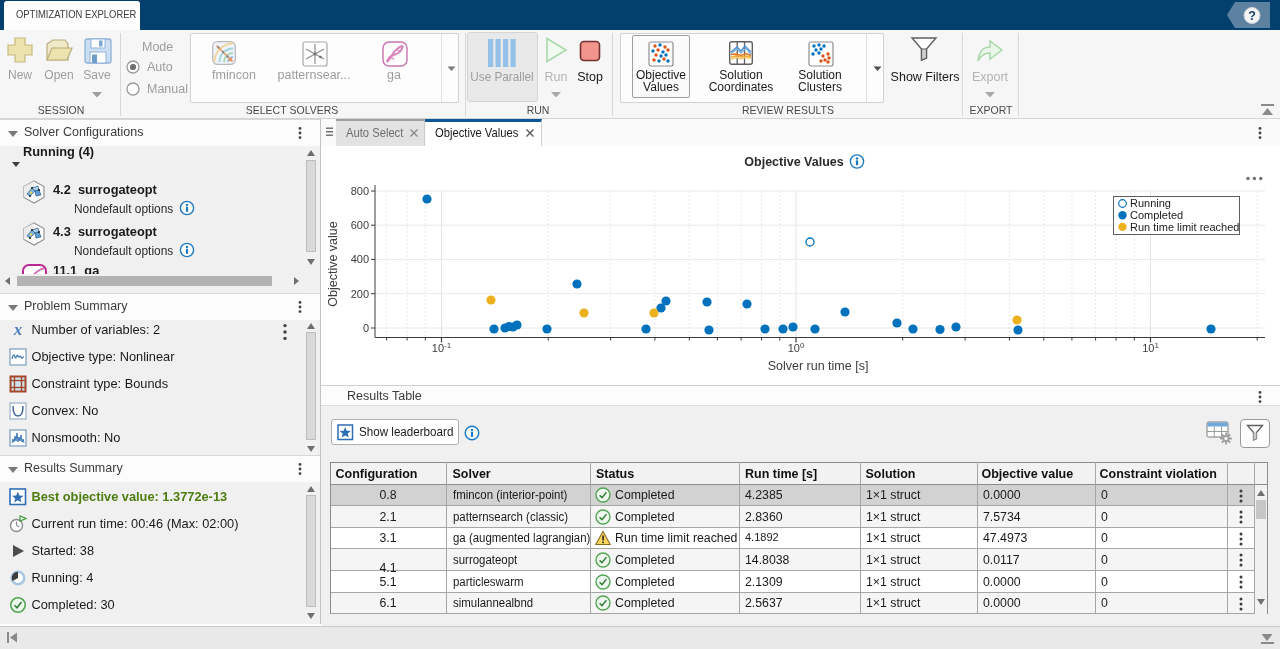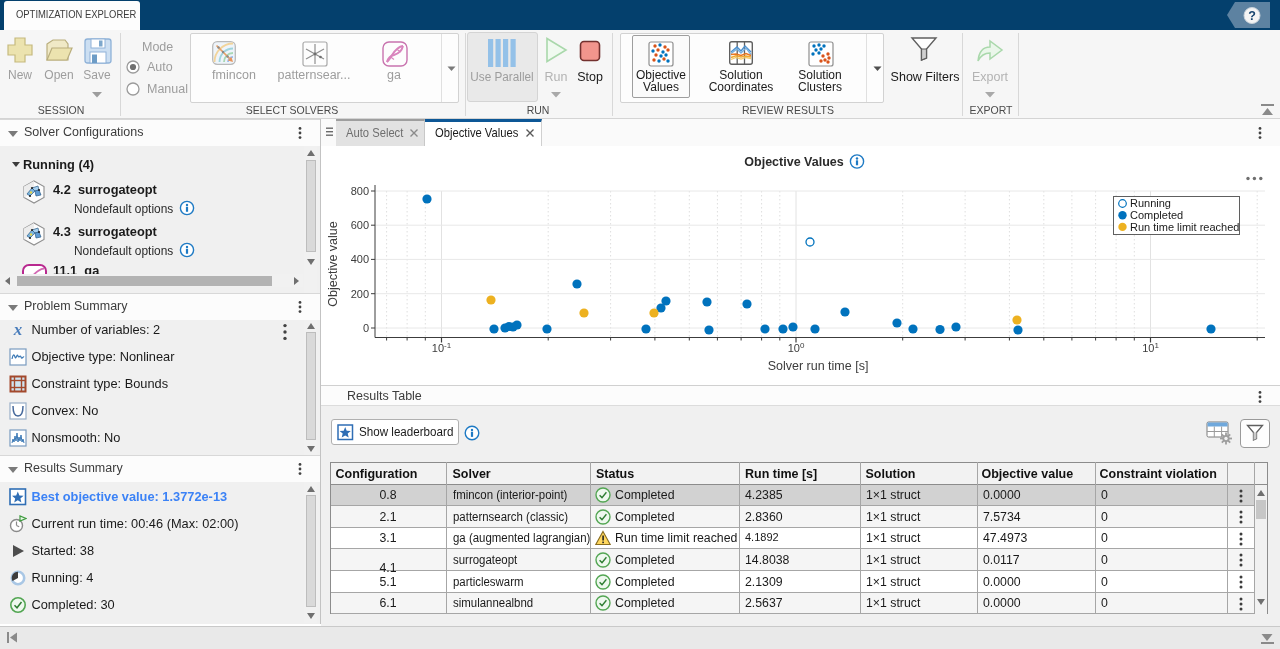--- a/index.html
+++ b/index.html
@@ -196,21 +196,21 @@
   </svg>
 <div style="position:absolute;left:24px;top:461px;font-size:12.5px;color:#3c3c3c;white-space:nowrap;">Results Summary</div>
 <svg style="position:absolute;left:292px;top:459px" width="16" height="20" viewBox="0 0 16 20">
     <circle cx="8" cy="5.4" r="1.4" fill="#424242"></circle>
     <circle cx="8" cy="10.0" r="1.4" fill="#424242"></circle>
     <circle cx="8" cy="14.6" r="1.4" fill="#424242"></circle>
   </svg>
 <svg style="position:absolute;left:10px;top:159px" width="12" height="10" viewBox="0 0 12 10">
     <path d="M2,3 L10,3 L6,8 Z" fill="#3c3c3c"></path>
   </svg>
-<div style="position:absolute;left:23px;top:157px;font-size:12.8px;color:#1a1a1a;white-space:nowrap;"><b>Running (4)</b></div>
+<div style="position:absolute;left:23px;top:144px;font-size:12.8px;color:#1a1a1a;white-space:nowrap;"><b>Running (4)</b></div>
 <svg style="position:absolute;left:22px;top:180px" width="24" height="24" viewBox="0 0 24 24">
     <polygon points="12,1 22,6.5 22,17.5 12,23 2,17.5 2,6.5" fill="#fdfdfd" stroke="#8f8f8f" stroke-width="1.1"></polygon>
     <polygon points="12,1 12,12 2,17.5 2,6.5" fill="#ececec"></polygon>
     <polygon points="5,14 10,8 13,11 8,16" fill="#7ab4e0" stroke="#2e5f8a" stroke-width="0.7"></polygon>
     <polygon points="10,8 16,6 17,10 13,11" fill="#a8d0ee" stroke="#2e5f8a" stroke-width="0.7"></polygon>
     <polygon points="13,11 17,10 19,15 14,16" fill="#5e9bd3" stroke="#2e5f8a" stroke-width="0.7"></polygon>
     <circle cx="10" cy="8" r="1.1" fill="#222"></circle>
     <circle cx="17" cy="10" r="1.1" fill="#222"></circle>
     <circle cx="8" cy="16" r="1.1" fill="#222"></circle>
     <circle cx="9" cy="12.5" r="1.2" fill="#e8d44d"></circle>
@@ -300,21 +300,21 @@
     <path d="M6,2 L10,8 L2,8 Z" fill="#6f6f6f"></path>
   </svg>
 <div style="position:absolute;left:305.5px;top:332px;width:10px;height:108px;background:#d9d9d9;border:1px solid #bdbdbd;box-sizing:border-box;"></div>
 <svg style="position:absolute;left:305px;top:444px" width="12" height="10" viewBox="0 0 12 10">
     <path d="M2,2 L10,2 L6,8 Z" fill="#6f6f6f"></path>
   </svg>
 <svg style="position:absolute;left:9px;top:488px" width="18" height="18" viewBox="0 0 18 18">
     <rect x="1" y="1" width="15.5" height="15.5" fill="#fff" stroke="#2f6eb5" stroke-width="1.6"></rect>
     <path d="M8.8,3.5 L10.4,7.4 L14.6,7.7 L11.4,10.4 L12.4,14.5 L8.8,12.2 L5.2,14.5 L6.2,10.4 L3,7.7 L7.2,7.4 Z" fill="#2f6eb5"></path>
   </svg>
-<div style="position:absolute;left:31.5px;top:489px;font-size:12.8px;color:#3b82f6;white-space:nowrap;"><b>Best objective value: 1.3772e-13</b></div>
+<div style="position:absolute;left:31.5px;top:489px;font-size:12.8px;color:#4d7c0f;white-space:nowrap;"><b>Best objective value: 1.3772e-13</b></div>
 <svg style="position:absolute;left:9px;top:514.5px" width="18" height="18" viewBox="0 0 18 18">
     <circle cx="7.5" cy="10.5" r="6" fill="#fff" stroke="#8a8a8a" stroke-width="1.4"></circle>
     <line x1="7.5" y1="10.5" x2="7.5" y2="6.5" stroke="#8a8a8a" stroke-width="1.2"></line>
     <line x1="7.5" y1="10.5" x2="10.2" y2="11.8" stroke="#8a8a8a" stroke-width="1.2"></line>
     <path d="M11,6 L11,1 L17,3.5 L11,6 Z" fill="#e9f6e9" stroke="#3f9c3f" stroke-width="1.2"></path>
   </svg>
 <div style="position:absolute;left:31.5px;top:515.5px;font-size:12.8px;color:#1a1a1a;white-space:nowrap;">Current run time: 00:46 (Max: 02:00)</div>
 <svg style="position:absolute;left:9px;top:541.5px" width="18" height="18" viewBox="0 0 18 18">
     <path d="M4,3 L15,9 L4,15 Z" fill="#4d4d4d"></path>
   </svg>

